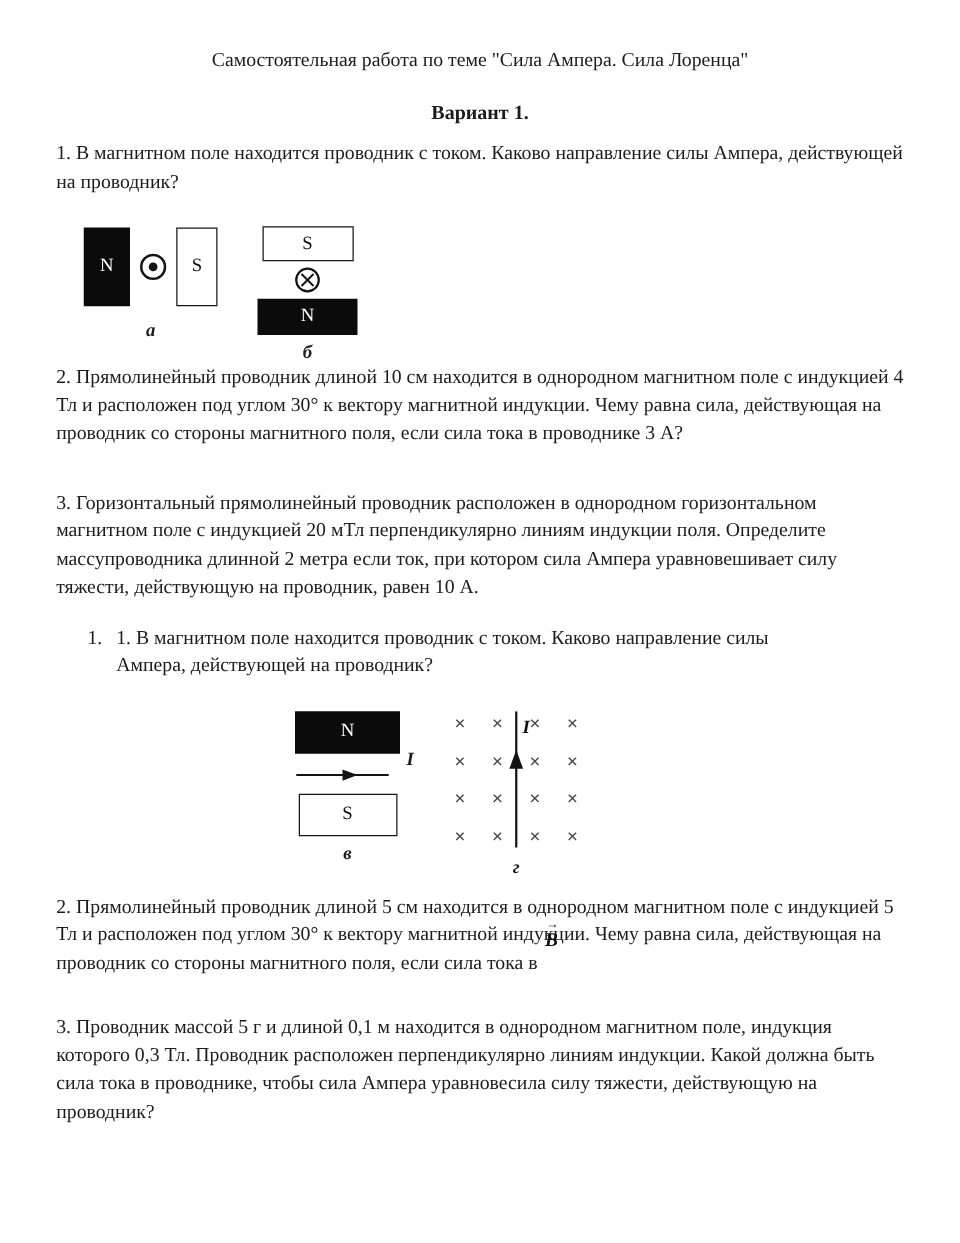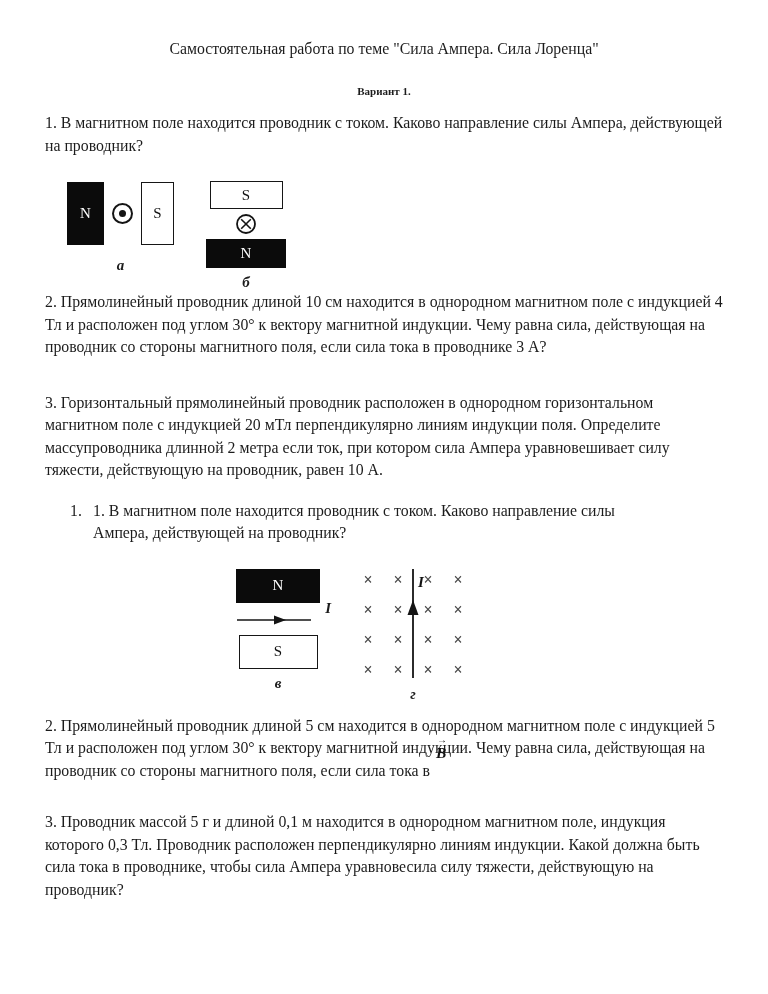--- a/index.html
+++ b/index.html
@@ -3,21 +3,21 @@
 <meta charset="utf-8">
 <style>
   * { margin:0; padding:0; box-sizing:border-box; }
   html,body { background:#ffffff; }
   body {
     width:768px; height:994px; position:relative; overflow:hidden;
     font-family:"Liberation Serif", serif; color:#1c1c1c;
   }
   .page { padding:38px 45px 0 45px; }
   .title { text-align:center; font-size:15.8px; line-height:22px; }
-  .variant-heading { text-align:center; font-weight:bold; font-size:11px; line-height:22px; }
+  .variant-heading { text-align:center; font-weight:bold; font-size:16px; line-height:22px; }
   .variant-heading.v1 { margin-top:20px; }
   .variant-heading.v2 { margin-top:20px; }
   p.q { font-size:15.8px; line-height:22.5px; text-align:left; }
   .q1a { margin-top:10px; }
   .q2a { }
   .q3a { margin-top:33px; }
   .q2b { margin-top:12px; }
   .q3b { margin-top:29px; }
 
   

